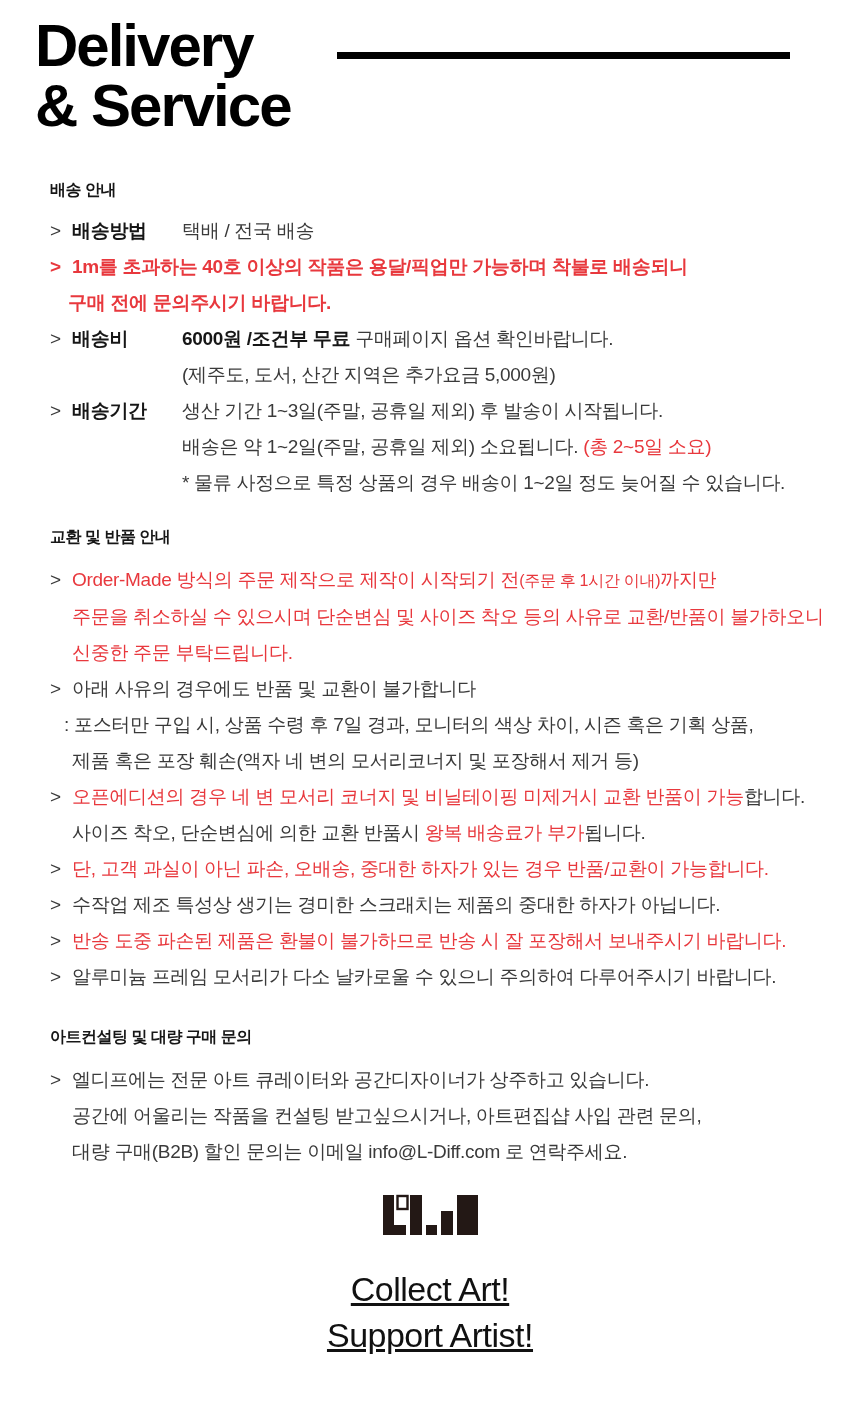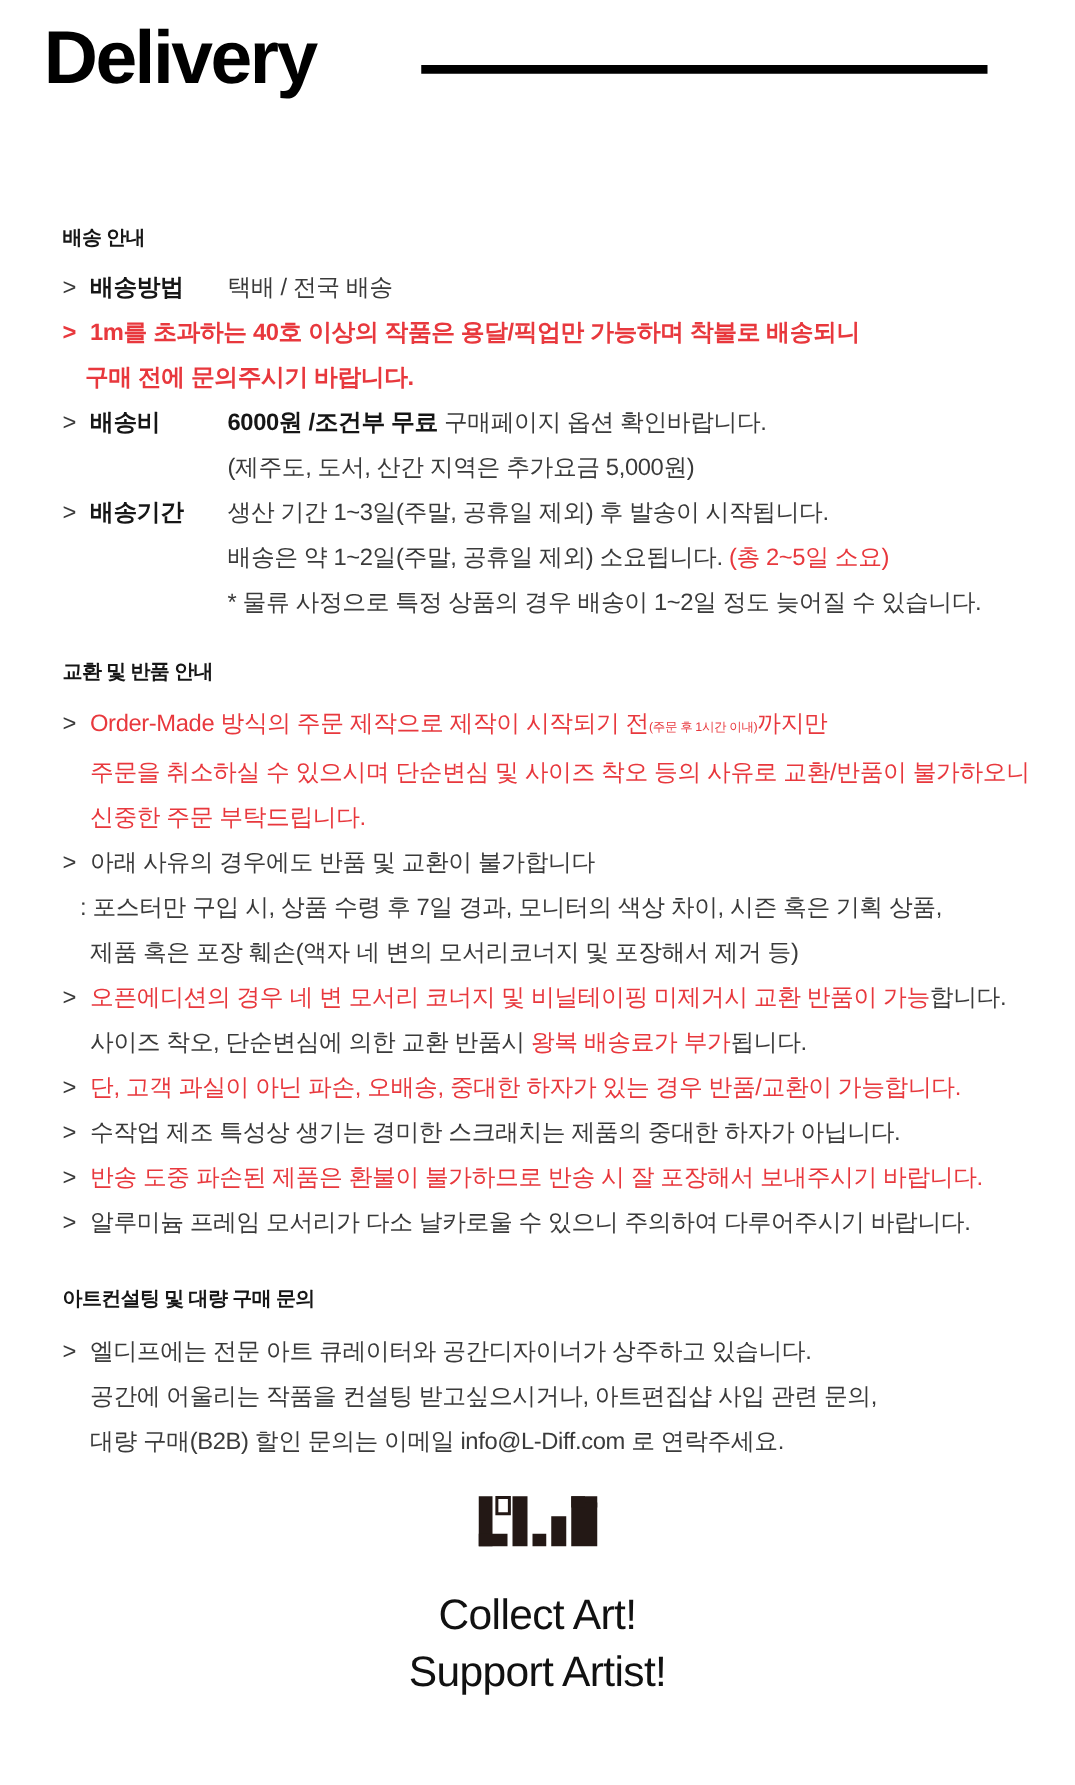--- a/index.html
+++ b/index.html
@@ -42,33 +42,34 @@
   .marker{flex:0 0 22px;color:var(--body);}
   .label{flex:0 0 110px;font-weight:bold;color:var(--ink);}
   .txt{flex:1 1 auto;}
   .cont-value{padding-left:132px;}   
   .cont-text{padding-left:22px;justify-content:center;}     
   .cont-colon{padding-left:14px;}    
   .cont-sub{padding-left:18px;}      
   .bold{font-weight:bold;}
   .red{color:var(--red);}
   .red-bold{color:var(--red);font-weight:bold;}
-  .small{font-size:10px;}
+  .small{font-size:16px;}
   .ink{color:var(--ink);}
   
   .logo-wrap{margin-top:24px;text-align:center;}
   .logo-wrap svg{display:inline-block;}
   .slogan{margin-top:26px;text-align:center;color:#111;}
-  .slogan-line{font-size:34px;line-height:46px;letter-spacing:-0.5px;}
+  .slogan-line{font-size:34px;line-height:46px;letter-spacing:-0.5px;text-decoration:underline;}
 </style>
 </head>
 <body>
 
 <div class="header">
   <div class="title-line">Delivery</div>
+  <div class="title-line">&amp; Service</div>
   <div class="title-rule"></div>
 </div>
 
 <div class="section-heading h-shipping">배송 안내</div>
 <div class="rows rows-shipping">
 
   <div class="row">
     <span class="marker">&gt;</span>
     <span class="label">배송방법</span>
     <span class="txt">택배 / 전국 배송</span>

